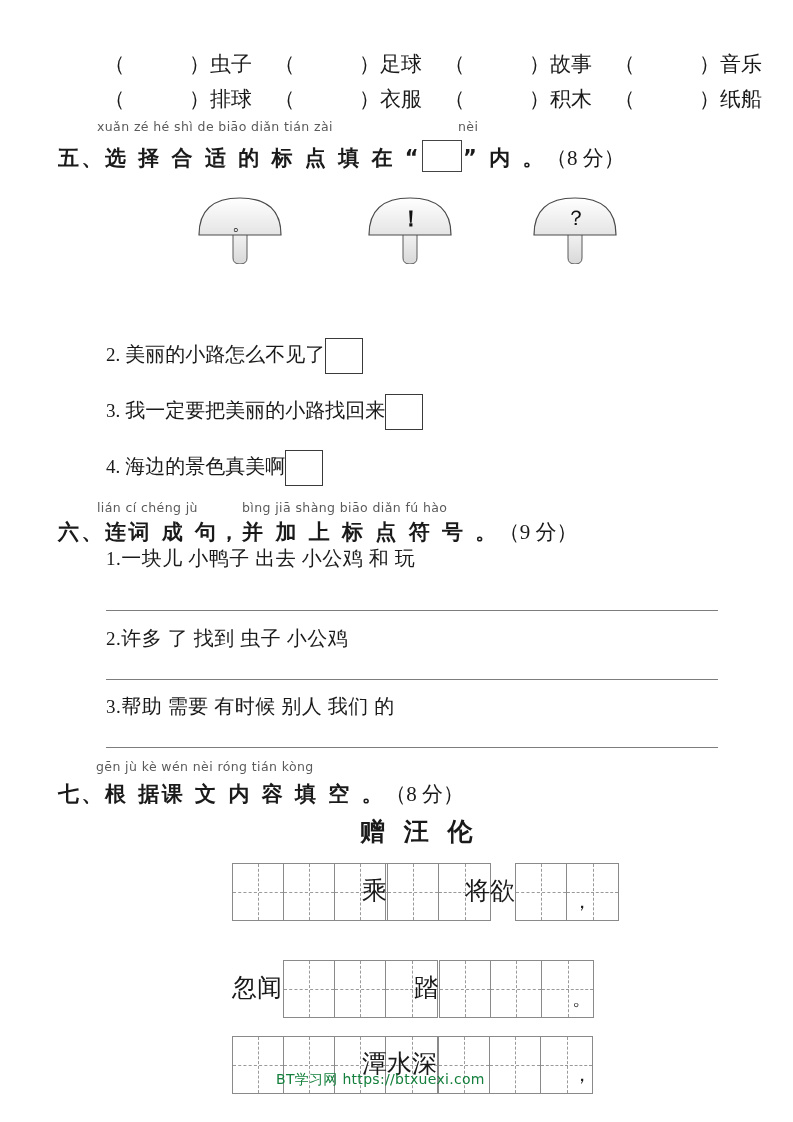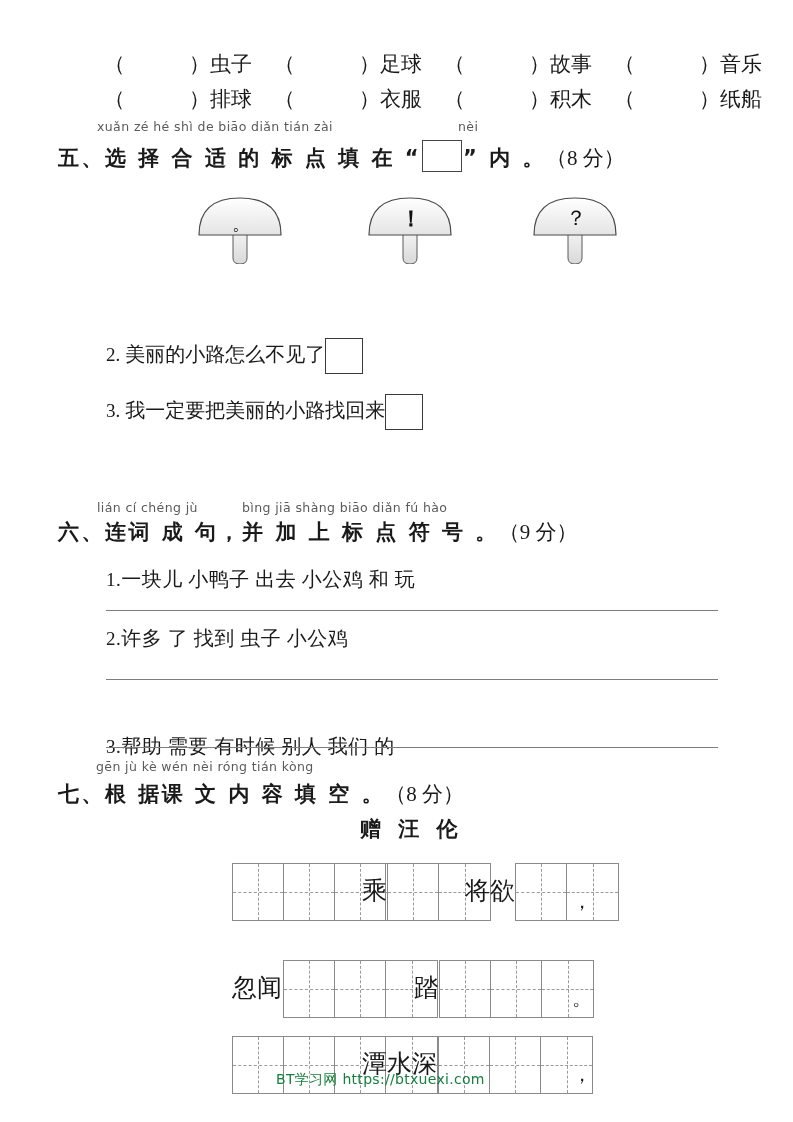--- a/index.html
+++ b/index.html
@@ -125,21 +125,21 @@
   .wsent .num { font-family: "Liberation Serif", serif; font-size: 19px; }
   .answer-line {
     position: absolute;
     height: 0;
     border-top: 1.3px solid #7d7d7d;
   }
 
   
   .poem-title {
     position: absolute;
-    font-size: 21px;
+    font-size: 25px;
     font-weight: bold;
     letter-spacing: 5px;
     font-family: "DejaVu Sans", "Liberation Sans", sans-serif;
     white-space: nowrap;
   }
   .grid-group {
     position: absolute;
     display: flex;
     border: 1px solid #8a8a8a;
     box-sizing: border-box;
@@ -247,39 +247,43 @@
   <div class="psent cn" style="left:106px; top:338px;">
     <span class="num">2.</span>
     <span>美丽的小路怎么不见了</span><span class="ans-box" style="width:36px;height:34px;"></span>
   </div>
 
   <div class="psent cn" style="left:106px; top:394px;">
     <span class="num">3.</span>
     <span>我一定要把美丽的小路找回来</span><span class="ans-box" style="width:36px;height:34px;"></span>
   </div>
 
+  <div class="psent cn" style="left:106px; top:450px;">
+    <span class="num">4.</span>
+    <span>海边的景色真美啊</span><span class="ans-box" style="width:36px;height:34px;"></span>
+  </div>
 
   <div class="sec-pinyin pinyin" style="left:97px; top:500px;">lián cí chéng jù</div>
   <div class="sec-pinyin pinyin" style="left:242px; top:500px;text-align:center;">bìng jiā shàng biāo diǎn fú hào</div>
 
   <div class="sec sec-title cn" style="top:518px;">
     <span>六、</span><span>连词 成 句，并 加 上 标 点 符 号 。</span><span class="score">（9 分）</span>
   </div>
 
-  <div class="wsent cn" style="left:106px; top:566px;">
+  <div class="wsent cn" style="left:106px; top:545px;">
     <span class="num">1.</span><span>一块儿  小鸭子  出去  小公鸡  和  玩</span>
   </div>
   <div class="answer-line" style="left:106px; top:610px; width:612px;"></div>
 
   <div class="wsent cn" style="left:106px; top:625px;">
     <span class="num">2.</span><span>许多  了  找到  虫子  小公鸡</span>
   </div>
   <div class="answer-line" style="left:106px; top:679px; width:612px;"></div>
 
-  <div class="wsent cn" style="left:106px; top:693px;margin-top:40px;">
+  <div class="wsent cn" style="left:106px; top:693px;">
     <span class="num">3.</span><span>帮助  需要  有时候  别人  我们  的</span>
   </div>
   <div class="answer-line" style="left:106px; top:747px; width:612px;"></div>
 
   <div class="sec-pinyin pinyin" style="left:96px; top:759px;">gēn jù kè wén nèi róng tián kòng</div>
 
   <div class="sec sec-title cn" style="top:780px;">
     <span>七、</span><span>根 据课 文 内 容 填 空 。</span><span class="score">（8 分）</span>
   </div>
 

